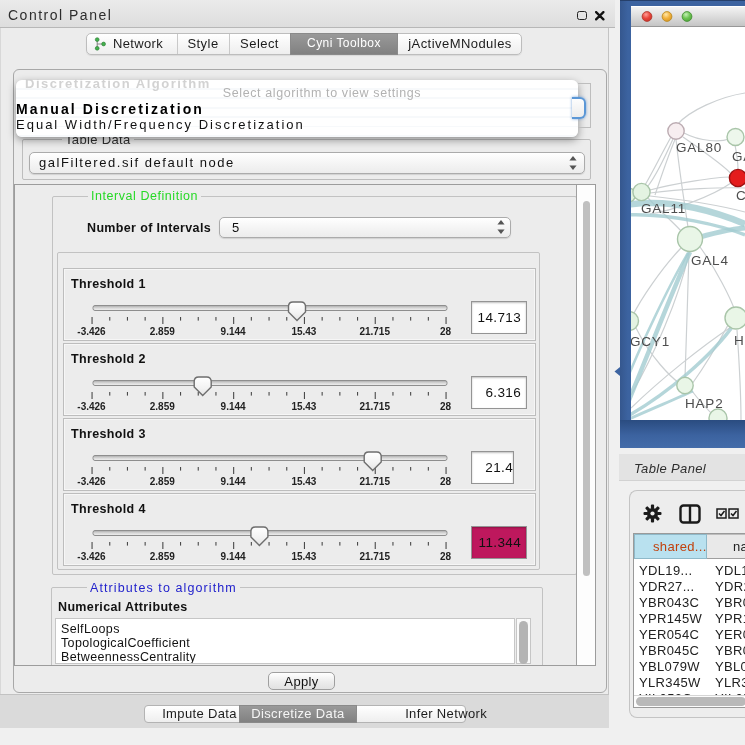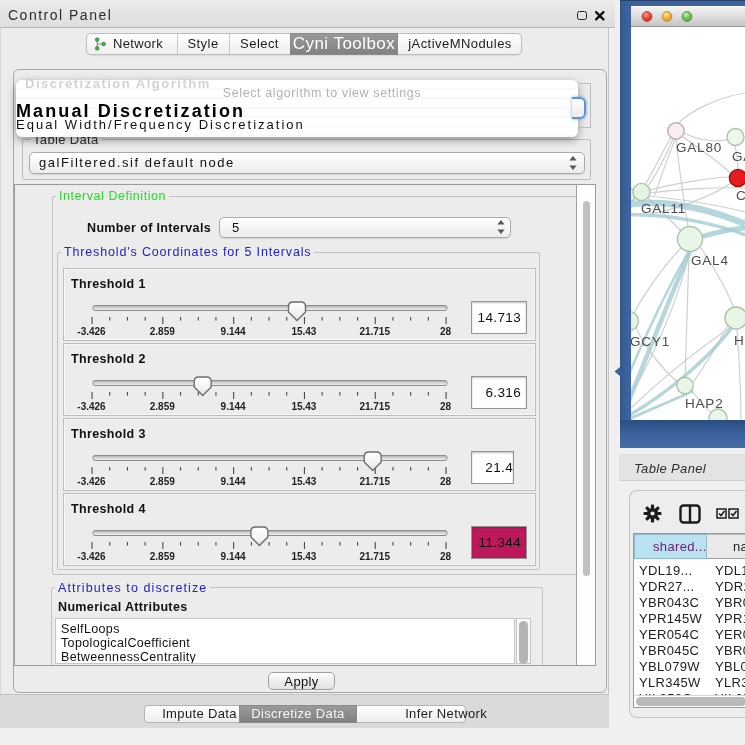--- a/index.html
+++ b/index.html
@@ -1,18 +1,18 @@
 <!DOCTYPE html>
 <html><head><meta charset="utf-8">
 <style>
 *{margin:0;padding:0;box-sizing:border-box;}
 html,body{width:745px;height:745px;overflow:hidden;}
 body{font-family:"Liberation Sans",sans-serif;background:#f0f0f0;position:relative;letter-spacing:0.35px;}
 .abs{position:absolute;}
-.gtitle{position:absolute;background:#ececec;padding:0 3px;font-size:12.5px;line-height:13px;white-space:nowrap;}
+.gtitle{position:absolute;background:#ececec;padding:0 3px;font-size:12.5px;line-height:13px;white-space:nowrap;margin-left:32px;}
 .combo{position:absolute;background:linear-gradient(#ffffff,#f3f3f3 60%,#ececec);border:1px solid #ababab;border-radius:5px;box-shadow:0 1px 1px rgba(0,0,0,0.12);font-size:13px;color:#111;}
 </style></head><body>
 
 <div class="abs" style="left:0;top:0;width:609px;height:728px;background:#ececec;border-right:1px solid #c4c4c4;border-bottom:1px solid #adadad;border-left:1px solid #d8d8d8;"></div>
 <div class="abs" style="left:0;top:0;width:615px;height:28px;background:linear-gradient(#ebebeb,#dddddd);border-bottom:1px solid #b7b7b7;"></div>
 <div class="abs" style="left:8px;top:6.5px;font-size:14px;letter-spacing:1.5px;color:#2d2d2d;">Control Panel</div>
 <div class="abs" style="left:577px;top:10.5px;width:9.5px;height:9.5px;border:1.6px solid #222;border-radius:2.5px;"></div>
 <svg class="abs" style="left:595px;top:11px;" width="9.5" height="9.5" viewBox="0 0 9.5 9.5">
 <path d="M1.1 1.1 L8.4 8.4 M8.4 1.1 L1.1 8.4" stroke="#111" stroke-width="2.3" stroke-linecap="round"></path>
   </svg>
@@ -23,41 +23,40 @@
 <div class="abs" style="left:290px;top:33px;width:108px;height:22px;background:linear-gradient(#999999,#818181);border:1px solid #8a8a8a;"></div>
 <svg class="abs" style="left:93px;top:37px;" width="14" height="14" viewBox="0 0 14 14">
 <path d="M4.2 3 L4.2 11 M4.2 7 L10.2 7" stroke="#8a8a8a" stroke-width="1.1" fill="none"></path>
 <circle cx="4.2" cy="2.6" r="1.9" fill="#43b04d" stroke="#2a7a33" stroke-width="0.6"></circle>
 <circle cx="4.2" cy="11.3" r="1.9" fill="#43b04d" stroke="#2a7a33" stroke-width="0.6"></circle>
 <circle cx="10.6" cy="7" r="1.9" fill="#43b04d" stroke="#2a7a33" stroke-width="0.6"></circle>
   </svg>
 <div class="abs" style="left:113px;top:33px;height:22px;line-height:21px;font-size:13px;color:#1c1c1c;">Network</div>
 <div class="abs" style="left:177px;top:33px;width:52px;height:22px;line-height:21px;text-align:center;font-size:13px;letter-spacing:0.45px;color:#1c1c1c;">Style</div>
 <div class="abs" style="left:229px;top:33px;width:61px;height:22px;line-height:21px;text-align:center;font-size:13px;letter-spacing:0.45px;color:#1c1c1c;">Select</div>
-<div class="abs" style="left:290px;top:33px;width:108px;height:22px;line-height:21px;text-align:center;font-size:17px;letter-spacing:0.45px;color:#ffffff;">Cyni Toolbox</div>
+<div class="abs" style="left:290px;top:33px;width:108px;height:22px;line-height:21px;text-align:center;font-size:12px;letter-spacing:0.45px;color:#ffffff;">Cyni Toolbox</div>
 <div class="abs" style="left:398px;top:33px;width:124px;height:22px;line-height:21px;text-align:center;font-size:13px;letter-spacing:0.45px;color:#1c1c1c;">jActiveMNodules</div>
 <div class="abs" style="left:13px;top:69px;width:594px;height:624px;background:#ececec;border:1px solid #a8a8a8;border-radius:6px;"></div>
 <div class="abs" style="left:22px;top:139px;width:569px;height:41px;border:1px solid #bdbdbd;border-radius:2px;"></div>
 <div class="gtitle" style="left:30px;top:133px;font-size:13px;color:#2f2f2f;">Table Data</div>
 <div class="combo" style="left:29px;top:152px;width:556px;height:22px;line-height:20px;padding-left:9px;letter-spacing:1.55px;">galFiltered.sif default node</div>
 <svg class="abs" style="left:568px;top:156px;" width="10" height="14" viewBox="0 0 10 14">
 <path d="M5 0 L8.6 4.6 L1.4 4.6 Z" fill="#555"></path>
     <path d="M5 14 L8.6 9.4 L1.4 9.4 Z" fill="#555"></path>
   </svg>
 <div class="abs" style="left:14px;top:184px;width:582px;height:482px;background:#ececec;border:1px solid #9c9c9c;overflow:hidden;">
 <div class="abs" style="left:37px;top:11px;width:525px;height:379px;border:1px solid #c2c2c2;border-radius:2px;"></div>
 <div class="gtitle" style="left:41px;top:4.5px;letter-spacing:0.55px;color:#26d926;">Interval Definition</div>
 <div class="abs" style="left:72px;top:36px;font-size:12.5px;font-weight:bold;color:#111;">Number of Intervals</div>
 <div class="combo" style="left:204px;top:31.5px;width:292px;height:21px;line-height:20px;padding-left:12px;">5</div>
 <svg class="abs" style="left:481px;top:34.5px;" width="10" height="14" viewBox="0 0 10 14">
 <path d="M5 0 L8.6 4.6 L1.4 4.6 Z" fill="#555"></path>
       <path d="M5 14 L8.6 9.4 L1.4 9.4 Z" fill="#555"></path>
     </svg>
 <div class="abs" style="left:42px;top:67px;width:483px;height:318px;border:1px solid #c2c2c2;border-radius:2px;"></div>
-<div class="gtitle" style="left:46px;top:60.5px;letter-spacing:0.85px;color:#2222cc;">Threshold's Coordinates for 5 Intervals</div>
 <div class="abs" style="left:48px;top:83px;width:473px;height:73px;border:1px solid #bdbdbd;box-shadow:inset 0 0 0 1px #f6f6f6;background:#ececec;">
 <div class="abs" style="left:7px;top:7.5px;font-size:12.5px;font-weight:bold;color:#111;">Threshold 1</div>
 <svg class="abs" style="left:0;top:0;" width="473" height="73" viewBox="0 0 473 73">
 <defs>
           <linearGradient id="tg83" x1="0" y1="0" x2="0" y2="1">
 <stop offset="0" stop-color="#a8a8a8"></stop>
             <stop offset="0.5" stop-color="#d8d8d8"></stop>
             <stop offset="1" stop-color="#f2f2f2"></stop>
           </linearGradient>
 <linearGradient id="kg83" x1="0" y1="0" x2="0" y2="1">
@@ -233,41 +232,41 @@
 </svg>
 <div class="abs" style="left:-0.5px;top:57px;width:56px;text-align:center;font-size:10px;font-weight:bold;letter-spacing:0;color:#222;">-3.426</div>
 <div class="abs" style="left:70.3px;top:57px;width:56px;text-align:center;font-size:10px;font-weight:bold;letter-spacing:0;color:#222;">2.859</div>
 <div class="abs" style="left:141.1px;top:57px;width:56px;text-align:center;font-size:10px;font-weight:bold;letter-spacing:0;color:#222;">9.144</div>
 <div class="abs" style="left:211.9px;top:57px;width:56px;text-align:center;font-size:10px;font-weight:bold;letter-spacing:0;color:#222;">15.43</div>
 <div class="abs" style="left:282.7px;top:57px;width:56px;text-align:center;font-size:10px;font-weight:bold;letter-spacing:0;color:#222;">21.715</div>
 <div class="abs" style="left:353.5px;top:57px;width:56px;text-align:center;font-size:10px;font-weight:bold;letter-spacing:0;color:#222;">28</div>
 <div class="abs" style="left:407px;top:32px;width:56px;height:33px;background:#be185d;border:1px solid #949494;box-shadow:inset 0 1px 2px rgba(0,0,0,0.25);font-size:13.5px;color:#111;text-align:right;line-height:31px;padding-right:5px;">11.344</div>
 </div>
 <div class="abs" style="left:36px;top:401.5px;width:492px;height:120px;border:1px solid #c2c2c2;border-radius:2px;"></div>
-<div class="gtitle" style="left:40px;top:396.5px;font-size:12.5px;letter-spacing:1.1px;color:#2222cc;">Attributes to discretize</div>
+<div class="gtitle" style="left:40px;top:396.5px;font-size:12.5px;letter-spacing:1.1px;color:#2222cc;">Attributes to algorithm</div>
 <div class="abs" style="left:43px;top:415px;font-size:12.5px;font-weight:bold;color:#111;">Numerical Attributes</div>
 <div class="abs" style="left:40px;top:433px;width:460px;height:46px;background:#fff;border:1px solid #c6c6c6;font-size:12.5px;color:#111;overflow:hidden;">
       <div style="padding:3px 0 0 5px;line-height:14px;">SelfLoops<br>TopologicalCoefficient<br>BetweennessCentrality<br>NeighborhoodConnectivity</div>
     </div>
 <div class="abs" style="left:501px;top:433px;width:15px;height:46px;background:#fafafa;border:1px solid #c6c6c6;"></div>
 <div class="abs" style="left:503.5px;top:436px;width:9px;height:43px;background:#b4b4b4;border-radius:4.5px;"></div>
 <div class="abs" style="left:561px;top:0;width:20px;height:482px;background:#fdfdfd;border-left:1px solid #a0a0a0;"></div>
 <div class="abs" style="left:567.5px;top:16px;width:7.5px;height:375px;background:#c0c0c0;border-radius:4px;"></div>
 </div>
 <div class="abs" style="left:268px;top:672px;width:67px;height:18px;background:linear-gradient(#ffffff,#eeeeee 50%,#e2e2e2);border:1px solid #9f9f9f;border-radius:5px;font-size:13px;color:#111;text-align:center;line-height:17px;">Apply</div>
 <div class="abs" style="left:0;top:694px;width:609px;height:34px;background:#dadada;border-top:1px solid #c2c2c2;"></div>
 <div class="abs" style="left:144px;top:705px;width:322px;height:18px;background:linear-gradient(#ffffff,#eeeeee);border:1px solid #b3b3b3;border-radius:4px;"></div>
 <div class="abs" style="left:239px;top:705px;width:118px;height:18px;background:linear-gradient(#999999,#818181);border:1px solid #8a8a8a;"></div>
 <div class="abs" style="left:144px;top:705px;width:95px;height:18px;line-height:17px;text-align:center;font-size:13px;color:#1c1c1c;padding-left:16px;">Impute Data</div>
 <div class="abs" style="left:239px;top:705px;width:118px;height:18px;line-height:17px;text-align:center;font-size:13px;color:#f5f5f5;">Discretize Data</div>
 <div class="abs" style="left:357px;top:705px;width:130px;height:18px;line-height:17px;text-align:right;font-size:13px;color:#1c1c1c;">Infer Network</div>
 <div class="abs" style="left:16px;top:80px;width:562px;height:57px;background:repeating-linear-gradient(#ffffff 0px,#ffffff 7.5px,#f7f9fb 7.5px,#f7f9fb 9.5px);border-radius:6px 6px 6px 6px;box-shadow:0 3px 9px rgba(0,0,0,0.4);"></div>
 <div class="abs" style="left:25px;top:76px;font-size:13px;font-weight:bold;letter-spacing:1.5px;color:#d2d2d2;background:transparent;">Discretization Algorithm</div>
 <div class="abs" style="left:16px;top:87px;width:562px;text-align:center;font-size:12.5px;letter-spacing:0.6px;color:#b2b2b2;line-height:13px;margin-left:25px;">Select algorithm to view settings</div>
-<div class="abs" style="left:16px;top:101px;font-size:18px;font-weight:bold;letter-spacing:2.1px;color:#000;">Manual Discretization</div>
+<div class="abs" style="left:16px;top:101px;font-size:14px;font-weight:bold;letter-spacing:2.1px;color:#000;">Manual Discretization</div>
 <div class="abs" style="left:16px;top:117px;font-size:13px;letter-spacing:2.0px;color:#111;">Equal Width/Frequency Discretization</div>
 <div class="abs" style="left:572px;top:97px;width:14px;height:22px;background:linear-gradient(#fdfdfd,#ececec);border:2.5px solid #5b97d6;border-radius:0 6px 6px 0;border-left:none;box-shadow:0 0 3px rgba(80,140,210,0.8);"></div>
 <div class="abs" style="left:578px;top:83px;width:13px;height:45px;border-right:1px solid #bdbdbd;border-top:1px solid #bdbdbd;border-bottom:1px solid #bdbdbd;"></div>
 <div class="abs" style="left:620px;top:0;width:125px;height:448px;background:linear-gradient(90deg,#35578e,#3c63a0 8px);border-top:1px solid #26406b;"></div>
 <div class="abs" style="left:620px;top:420px;width:125px;height:28px;background:linear-gradient(#2a4c80,#3c63a0 55%,#446ca9);"></div>
 <div class="abs" style="left:631px;top:6px;width:114px;height:21px;background:linear-gradient(#f6f6f6,#c5c5c5);border-bottom:1px solid #989898;box-shadow:inset 0 1px 0 #ffffff;"></div>
 <svg class="abs" style="left:640px;top:9px;" width="60" height="15" viewBox="0 0 60 15">
 <defs>
 <radialGradient id="rg" cx="0.4" cy="0.3" r="0.8">
         <stop offset="0" stop-color="#ff9d96"></stop>
@@ -373,21 +372,21 @@
   </svg>
 <svg class="abs" style="left:715.5px;top:507.5px;" width="11" height="11" viewBox="0 0 11 11">
 <rect x="1" y="1" width="9" height="9" fill="none" stroke="#1b1b1b" stroke-width="1.5"></rect>
 <path d="M3 5.5 L5 7.5 L8.5 3" stroke="#1b1b1b" stroke-width="1.5" fill="none"></path>
   </svg>
 <svg class="abs" style="left:727.5px;top:507.5px;" width="11" height="11" viewBox="0 0 11 11">
 <rect x="1" y="1" width="9" height="9" fill="none" stroke="#1b1b1b" stroke-width="1.5"></rect>
 <path d="M3 5.5 L5 7.5 L8.5 3" stroke="#1b1b1b" stroke-width="1.5" fill="none"></path>
   </svg>
 <div class="abs" style="left:633px;top:533px;width:112px;height:175px;background:#fff;border:1px solid #9a9a9a;border-right:none;overflow:hidden;">
-<div class="abs" style="left:0;top:0;width:73px;height:25px;background:#b9e1ef;border:1px solid #8fb9c9;text-align:left;padding-left:18px;line-height:24px;font-size:13px;color:#701a75;">shared...</div>
+<div class="abs" style="left:0;top:0;width:73px;height:25px;background:#b9e1ef;border:1px solid #8fb9c9;text-align:left;padding-left:18px;line-height:24px;font-size:13px;color:#c2410c;">shared...</div>
 <div class="abs" style="left:73px;top:0;width:39px;height:25px;background:#e9e9e9;border-top:1px solid #bdbdbd;border-bottom:1px solid #9f9f9f;padding-left:26px;line-height:24px;font-size:13px;color:#222;">na</div>
 <div class="abs" style="left:5px;top:29.0px;font-size:13px;color:#222;white-space:nowrap;">YDL19...</div>
 <div class="abs" style="left:81px;top:29.0px;font-size:13px;color:#222;white-space:nowrap;">YDL194W</div>
 <div class="abs" style="left:5px;top:45.0px;font-size:13px;color:#222;white-space:nowrap;">YDR27...</div>
 <div class="abs" style="left:81px;top:45.0px;font-size:13px;color:#222;white-space:nowrap;">YDR277C</div>
 <div class="abs" style="left:5px;top:60.9px;font-size:13px;color:#222;white-space:nowrap;">YBR043C</div>
 <div class="abs" style="left:81px;top:60.9px;font-size:13px;color:#222;white-space:nowrap;">YBR043C</div>
 <div class="abs" style="left:5px;top:76.8px;font-size:13px;color:#222;white-space:nowrap;">YPR145W</div>
 <div class="abs" style="left:81px;top:76.8px;font-size:13px;color:#222;white-space:nowrap;">YPR145W</div>
 <div class="abs" style="left:5px;top:92.8px;font-size:13px;color:#222;white-space:nowrap;">YER054C</div>

